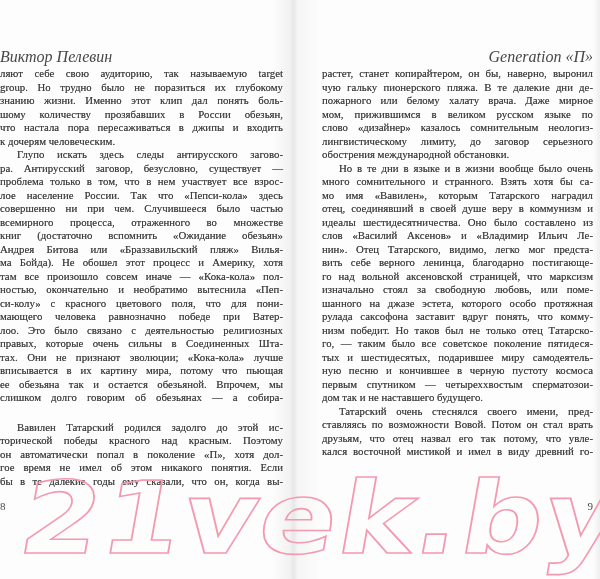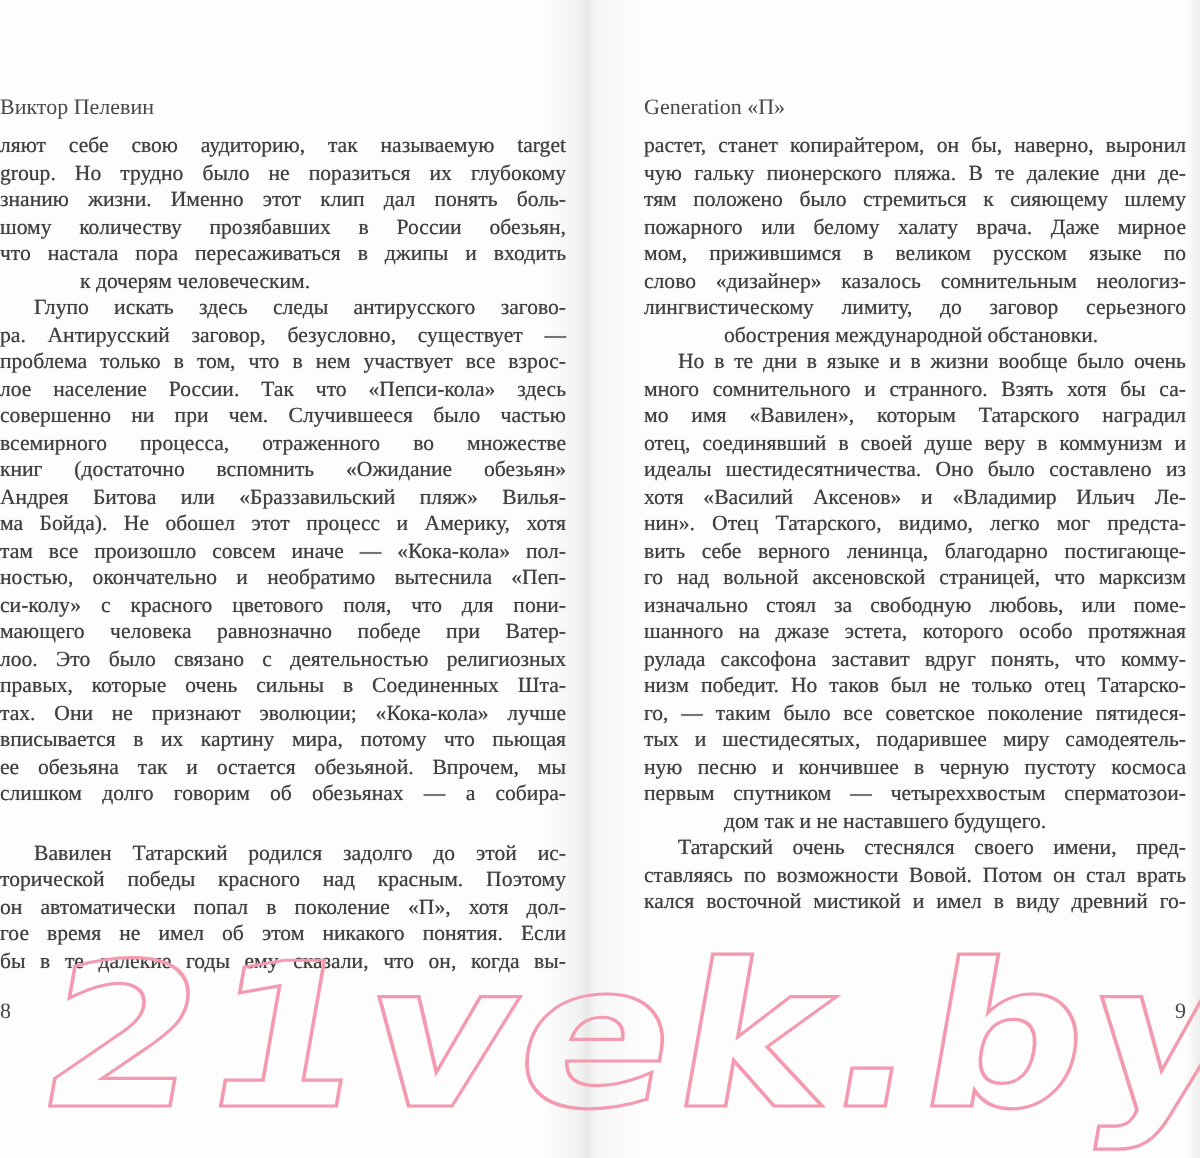--- a/index.html
+++ b/index.html
@@ -17,40 +17,41 @@
   .page {
     position: absolute;
     top: 0; height: 579px;
     color: #3f3f3f;
   }
   .page-left  { left: 0;     width: 283px; }
   .page-right { left: 322px; width: 271px; }
   .page-header {
     position: absolute;
     top: 48px; left: 0; right: 0;
-    font-size: 11px;
+    font-style: italic;
+    font-size: 16px;
     color: #474747;
     white-space: nowrap;
   }
   .page-left  .page-header { text-align: left; }
-  .page-right .page-header { }
+  .page-right .page-header { text-align: right; }
   .body-text {
     position: absolute;
     top: 67px; left: 0; right: 0;
     font-size: 10.8px;
     color: #3f3f3f;
     text-shadow: 0 0 0.4px rgba(62,62,62,0.75);
   }
   .line {
     line-height: 13.5px;
     text-align: justify;
     text-align-last: justify;
     white-space: normal;
   }
-  .line.end    { text-align-last: left; margin-left: 40px; }
+  .line.end    { text-align-last: left; }
   .line.indent { text-indent: 17px; }
   .line.gap    { margin-top: 16px; }
   .page-number {
     position: absolute;
     top: 500px;
     font-size: 11px;
     color: #474747;
   }
   .page-left  .page-number { left: 0; }
   .page-right .page-number { right: 0; }
@@ -128,46 +129,46 @@
     <div class="page-number">8</div>
   </div>
 
   <div class="gutter-shadow"></div>
 
   <div class="page page-right">
     <div class="page-header">Generation «П»</div>
     <div class="body-text">
         <div class="line">растет, станет копирайтером, он бы, наверно, выронил</div>
         <div class="line">чую гальку пионерского пляжа. В те далекие дни де-</div>
-        <div class="line">тям положено было стремиться к сияющему шлему</div>
         <div class="line">пожарного или белому халату врача. Даже мирное</div>
         <div class="line">мом, прижившимся в великом русском языке по</div>
         <div class="line">слово «дизайнер» казалось сомнительным неологиз-</div>
         <div class="line">лингвистическому лимиту, до заговор серьезного</div>
         <div class="line end">обострения международной обстановки.</div>
         <div class="line indent">Но в те дни в языке и в жизни вообще было очень</div>
         <div class="line">много сомнительного и странного. Взять хотя бы са-</div>
         <div class="line">мо имя «Вавилен», которым Татарского наградил</div>
         <div class="line">отец, соединявший в своей душе веру в коммунизм и</div>
         <div class="line">идеалы шестидесятничества. Оно было составлено из</div>
-        <div class="line">хотя «Василий Аксенов» и «Владимир Ильич Ле-</div>
+        <div class="line">слов «Василий Аксенов» и «Владимир Ильич Ле-</div>
         <div class="line">нин». Отец Татарского, видимо, легко мог предста-</div>
         <div class="line">вить себе верного ленинца, благодарно постигающе-</div>
         <div class="line">го над вольной аксеновской страницей, что марксизм</div>
         <div class="line">изначально стоял за свободную любовь, или поме-</div>
         <div class="line">шанного на джазе эстета, которого особо протяжная</div>
         <div class="line">рулада саксофона заставит вдруг понять, что комму-</div>
         <div class="line">низм победит. Но таков был не только отец Татарско-</div>
         <div class="line">го, — таким было все советское поколение пятидеся-</div>
         <div class="line">тых и шестидесятых, подарившее миру самодеятель-</div>
         <div class="line">ную песню и кончившее в черную пустоту космоса</div>
         <div class="line">первым спутником — четыреххвостым сперматозои-</div>
         <div class="line end">дом так и не наставшего будущего.</div>
         <div class="line indent">Татарский очень стеснялся своего имени, пред-</div>
         <div class="line">ставляясь по возможности Вовой. Потом он стал врать</div>
+        <div class="line">друзьям, что отец назвал его так потому, что увле-</div>
         <div class="line">кался восточной мистикой и имел в виду древний го-</div>
       </div>
     <div class="page-number">9</div>
   </div>
 
   <div class="edge-shadow-right"></div>
 
   <svg class="watermark-layer" width="600" height="579" viewBox="0 0 600 579">
     <text class="watermark-text" transform="translate(16,553) skewX(-10)" x="0" y="0" font-size="100" letter-spacing="2" textLength="600" lengthAdjust="spacingAndGlyphs" stroke="#f49ab0">21vek.by</text>
   </svg>

